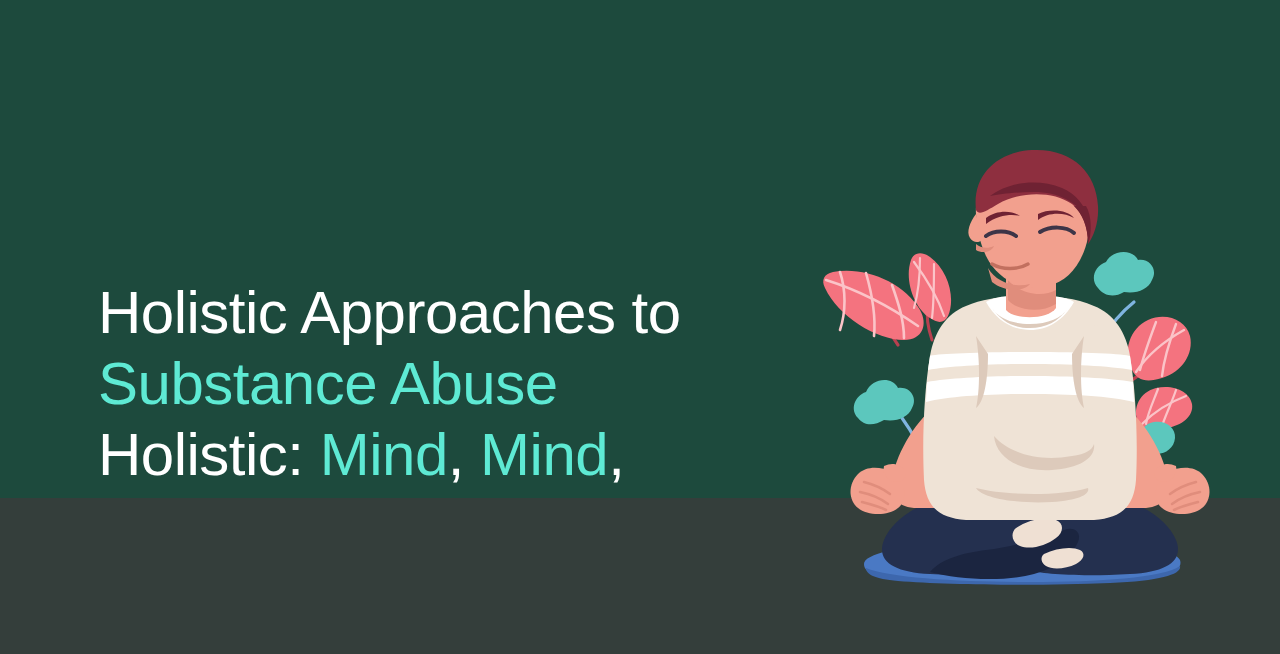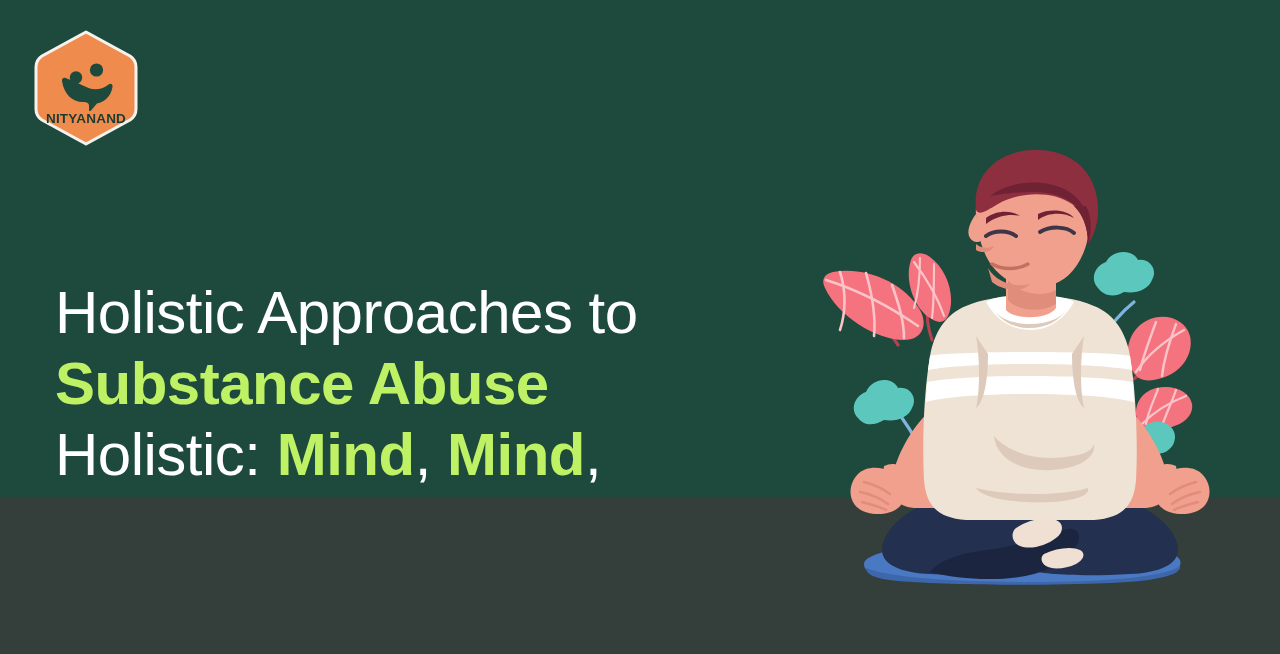--- a/index.html
+++ b/index.html
@@ -33,57 +33,40 @@
     position:absolute;
     left:55px; top:277px;
     width:740px;
     font-size:60px;
     line-height:71px;
     font-weight:400;
     color:#ffffff;
     letter-spacing:-0.5px;
   }
   .headline .hl-accent{
-    color:#bef264;
-    font-weight:700;
-  }
-  .headline .hl-line{ display:block; white-space:nowrap; }
+    color:#5eead4;
+    font-weight:400;
+  }
+  .headline .hl-line{ display:block; white-space:nowrap;margin-left:43px; }
 
   
   .illustration{
     position:absolute;
     left:780px; top:140px;
     width:500px; height:450px;
   }
   .illustration svg{ display:block; width:500px; height:450px; }
 </style>
 </head>
 <body>
 
 <div class="banner">
 
   <div class="band-lower"></div>
 
-  <div class="logo">
-    <svg viewBox="0 0 108 116" xmlns="http://www.w3.org/2000/svg" aria-hidden="true">
-      <g>
-        <path d="M54 2 L98 26 Q104 30 104 37 L104 79 Q104 86 98 90 L54 114 Q54 114 54 114 L10 90 Q4 86 4 79 L4 37 Q4 30 10 26 Z" fill="#ef8c4d" stroke="#f6f3ee" stroke-width="3" stroke-linejoin="round"></path>
-      </g>
-      <g fill="#1d4a3d">
-        <circle cx="44" cy="47.5" r="6.2"></circle>
-        <circle cx="64.5" cy="40" r="6.6"></circle>
-        <path d="M30 51 C32 64 40 72 51 72 C55 72 57 73 57 76 L57 80 C57 81 58 81.5 59 80.5 L65 73.5
-                 C73 72 79 66 80.5 57 C81 54 78.5 53 76.5 54.5 C70 59.5 63 60.5 56.5 58
-                 C49 55 41.5 50.5 33.5 48 C31.2 47.3 29.7 48.8 30 51 Z"></path>
-      </g>
-      <g>
-        <text x="54" y="93" text-anchor="middle" font-family="Liberation Sans, sans-serif" font-size="13.5" font-weight="700" letter-spacing="0.2" fill="#1d3b31">NITYANAND</text>
-      </g>
-    </svg>
-  </div>
 
   <h1 class="headline">
     <span class="hl-line"><span>Holistic Approaches to</span></span>
     <span class="hl-line"><span class="hl-accent">Substance Abuse</span></span>
     <span class="hl-line"><span>Holistic: </span><span class="hl-accent">Mind</span><span>, </span><span class="hl-accent">Mind</span><span>,</span></span>
   </h1>
 
   <div class="illustration">
     <svg viewBox="0 0 500 450" xmlns="http://www.w3.org/2000/svg" aria-hidden="true">
 

